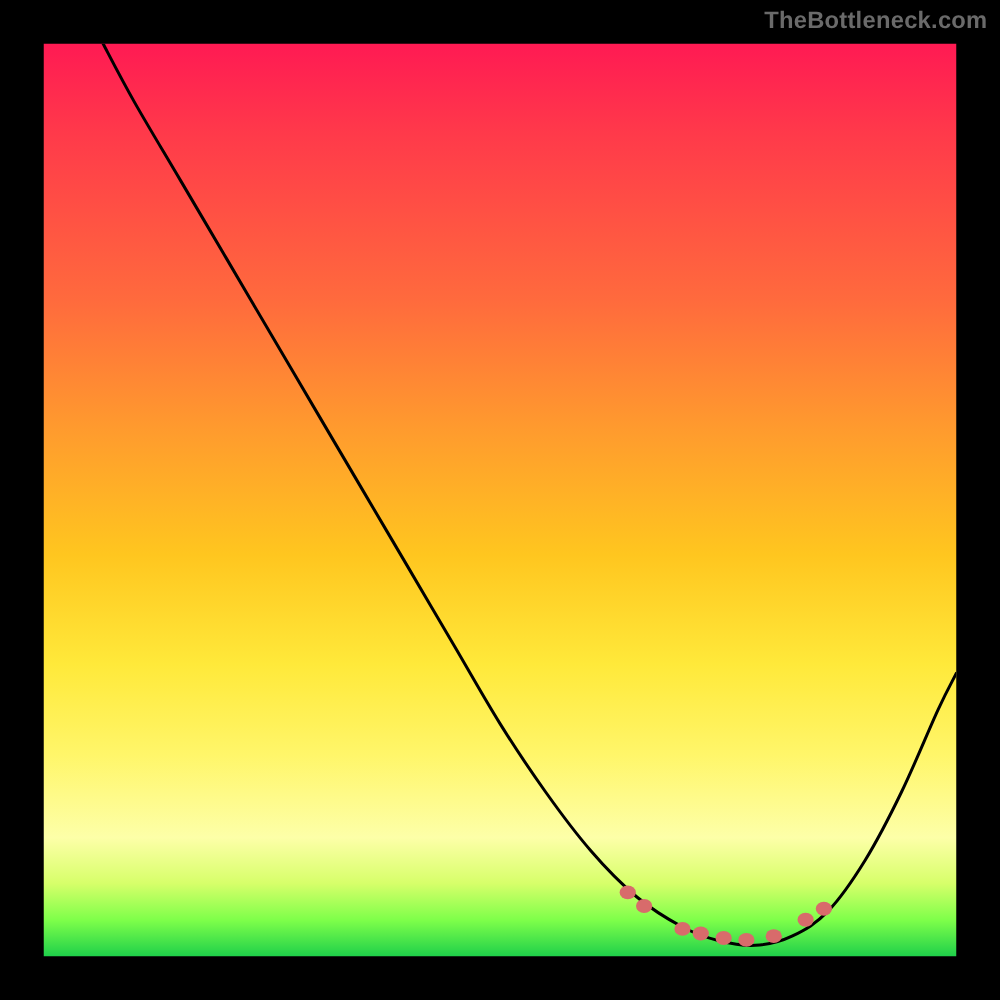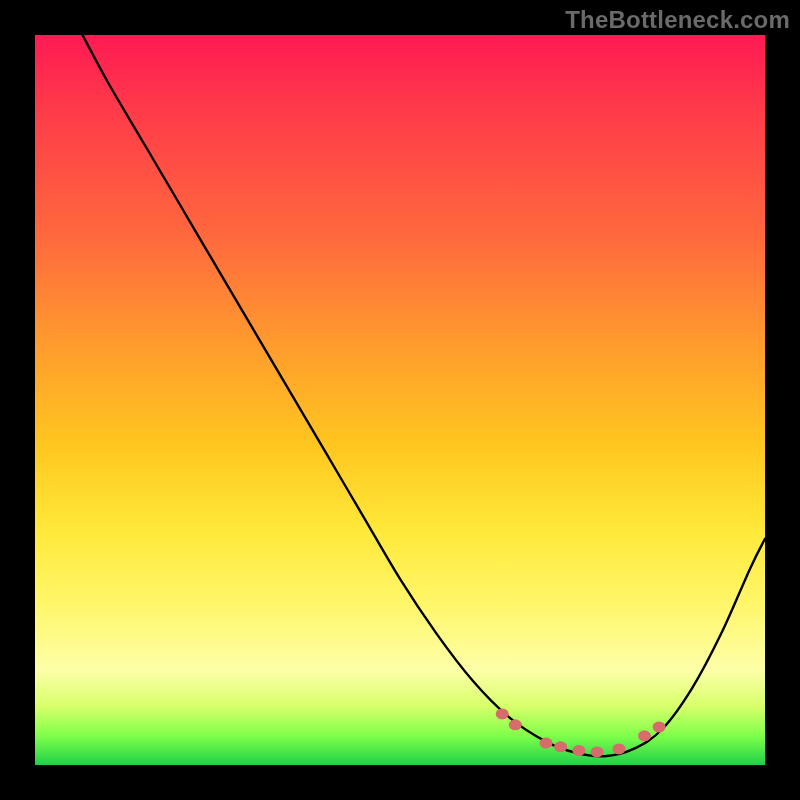--- a/index.html
+++ b/index.html
@@ -15,21 +15,21 @@
     position: relative;
     width: 800px;
     height: 800px;
     background: #000;
   }
   .watermark {
     position: absolute;
     top: 6px;
     right: 10px;
     color: #6a6a6a;
-    font-size: 24px;
+    font-size: 19px;
     font-weight: 600;
     letter-spacing: 0.2px;
     user-select: none;
   }
   .plot-wrap {
     position: absolute;
     left: 35px;
     top: 35px;
     width: 730px;
     height: 730px;

